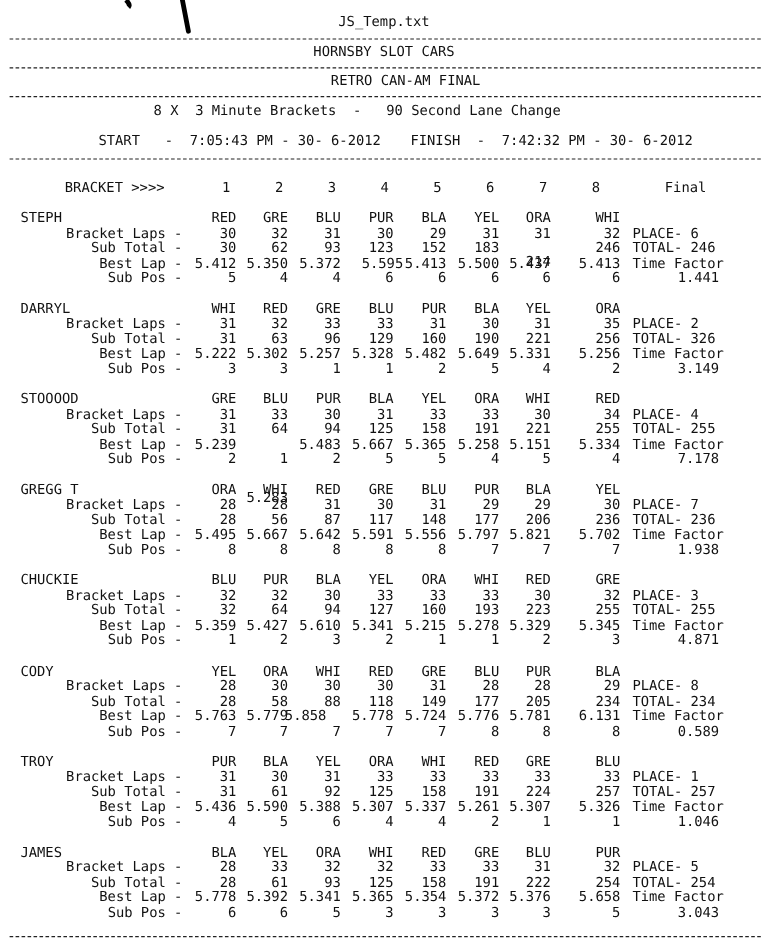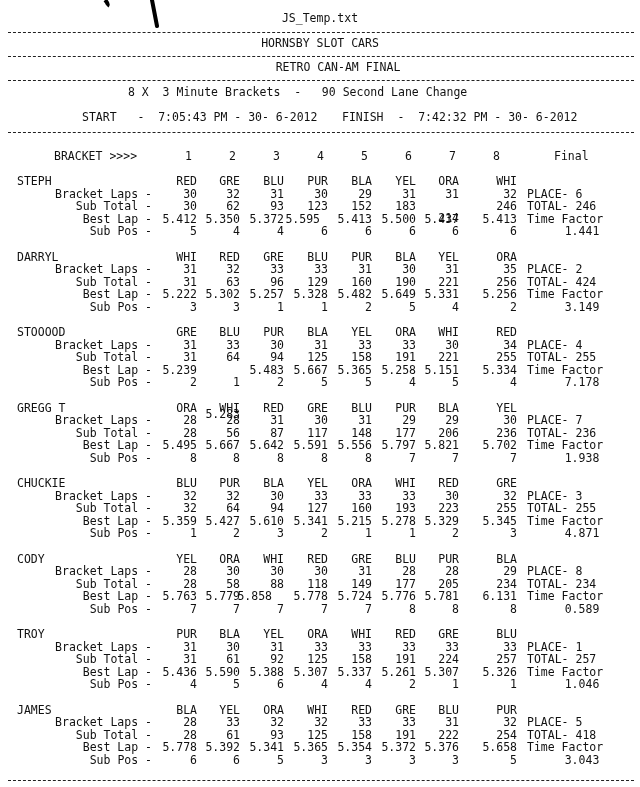--- a/index.html
+++ b/index.html
@@ -83,21 +83,21 @@
         <span class="cell" style="left: 372px;">183</span>
         <span class="cell" style="left: 415px; margin-top: 12px;">214</span>
         <span class="cell" style="left: 473px;">246</span>
         <span class="fin">TOTAL- 246</span>
       </div>
       <div class="row" style="top: 212.5px;">
         <span class="lbl">Best Lap -</span>
         <span class="cell" style="left: 153px;">5.412</span>
         <span class="cell" style="left: 196px;">5.350</span>
         <span class="cell" style="left: 240px;">5.372</span>
-        <span class="cell" style="left: 276px;">5.595</span>
+        <span class="cell" style="left: 292px;">5.595</span>
         <span class="cell" style="left: 328px;">5.413</span>
         <span class="cell" style="left: 372px;">5.500</span>
         <span class="cell" style="left: 415px;">5.437</span>
         <span class="cell" style="left: 473px;">5.413</span>
         <span class="fin">Time Factor</span>
       </div>
       <div class="row" style="top: 225px;">
         <span class="lbl">Sub Pos -</span>
         <span class="cell" style="left: 153px;">5</span>
         <span class="cell" style="left: 196px;">4</span>
@@ -137,21 +137,21 @@
       <div class="row" style="top: 275.5px;">
         <span class="lbl">Sub Total -</span>
         <span class="cell" style="left: 153px;">31</span>
         <span class="cell" style="left: 196px; text-align: right;">63</span>
         <span class="cell" style="left: 240px;">96</span>
         <span class="cell" style="left: 284px;">129</span>
         <span class="cell" style="left: 328px;">160</span>
         <span class="cell" style="left: 372px;">190</span>
         <span class="cell" style="left: 415px;">221</span>
         <span class="cell" style="left: 473px;">256</span>
-        <span class="fin">TOTAL- 424</span>
+        <span class="fin">TOTAL- 326</span>
       </div>
       <div class="row" style="top: 288px;">
         <span class="lbl">Best Lap -</span>
         <span class="cell" style="left: 153px;">5.222</span>
         <span class="cell" style="left: 196px;">5.302</span>
         <span class="cell" style="left: 240px;">5.257</span>
         <span class="cell" style="left: 284px;">5.328</span>
         <span class="cell" style="left: 328px;">5.482</span>
         <span class="cell" style="left: 372px;">5.649</span>
         <span class="cell" style="left: 415px;">5.331</span>
@@ -503,21 +503,21 @@
       <div class="row" style="top: 728.5px;">
         <span class="lbl">Sub Total -</span>
         <span class="cell" style="left: 153px;">28</span>
         <span class="cell" style="left: 196px;">61</span>
         <span class="cell" style="left: 240px;">93</span>
         <span class="cell" style="left: 284px;">125</span>
         <span class="cell" style="left: 328px;">158</span>
         <span class="cell" style="left: 372px;">191</span>
         <span class="cell" style="left: 415px;">222</span>
         <span class="cell" style="left: 473px;">254</span>
-        <span class="fin">TOTAL- 418</span>
+        <span class="fin">TOTAL- 254</span>
       </div>
       <div class="row" style="top: 741px;">
         <span class="lbl">Best Lap -</span>
         <span class="cell" style="left: 153px;">5.778</span>
         <span class="cell" style="left: 196px;">5.392</span>
         <span class="cell" style="left: 240px;">5.341</span>
         <span class="cell" style="left: 284px;">5.365</span>
         <span class="cell" style="left: 328px;">5.354</span>
         <span class="cell" style="left: 372px;">5.372</span>
         <span class="cell" style="left: 415px;">5.376</span>

